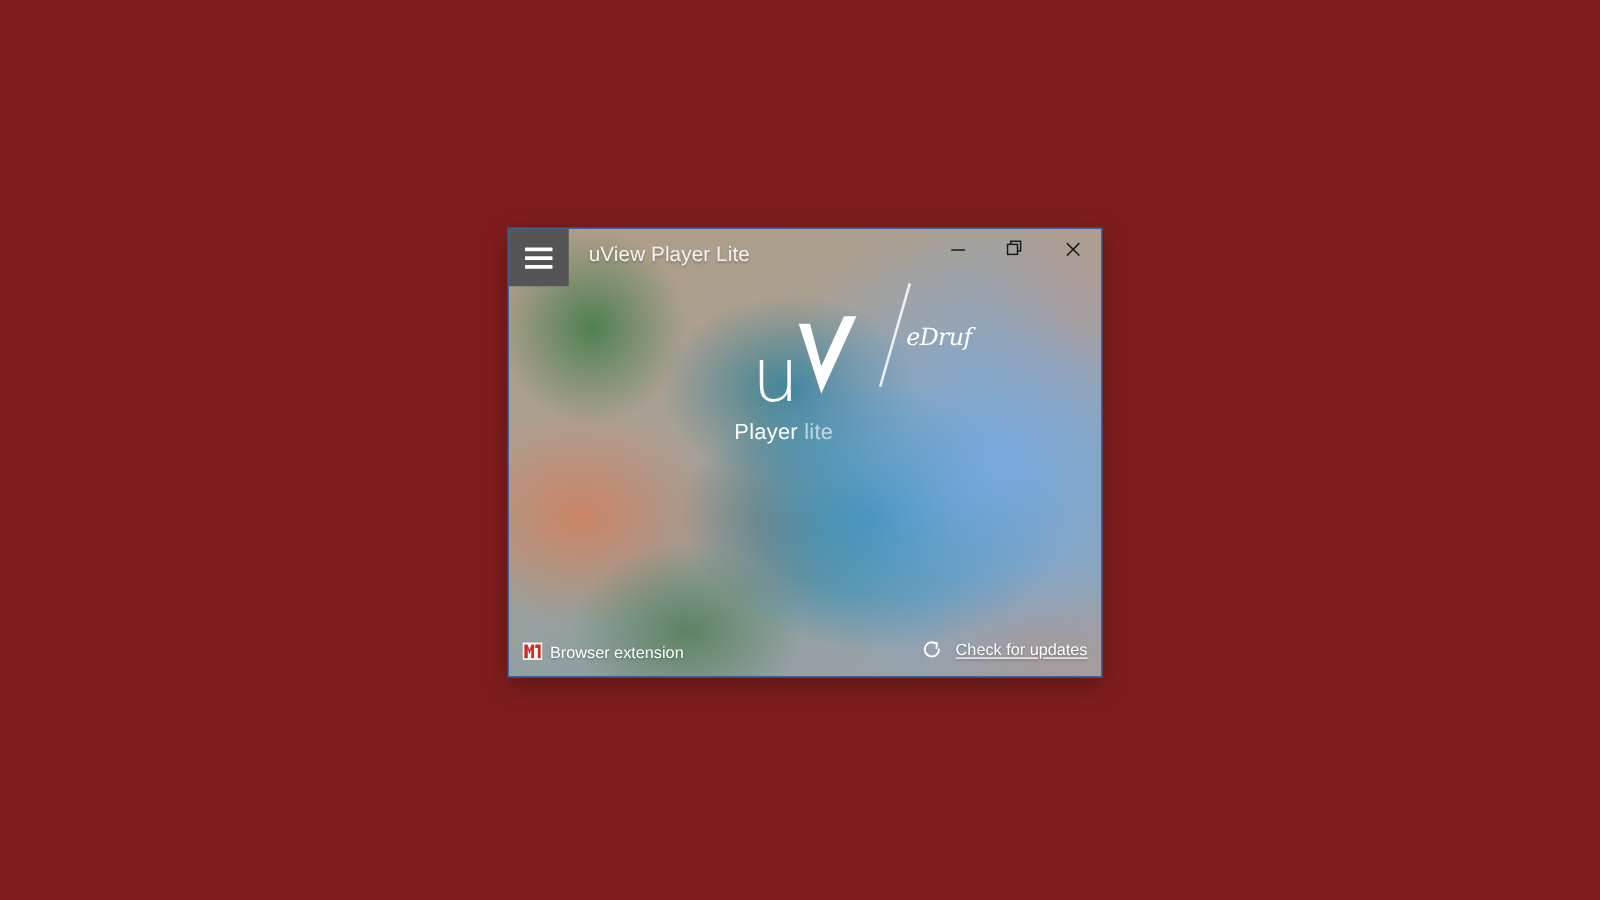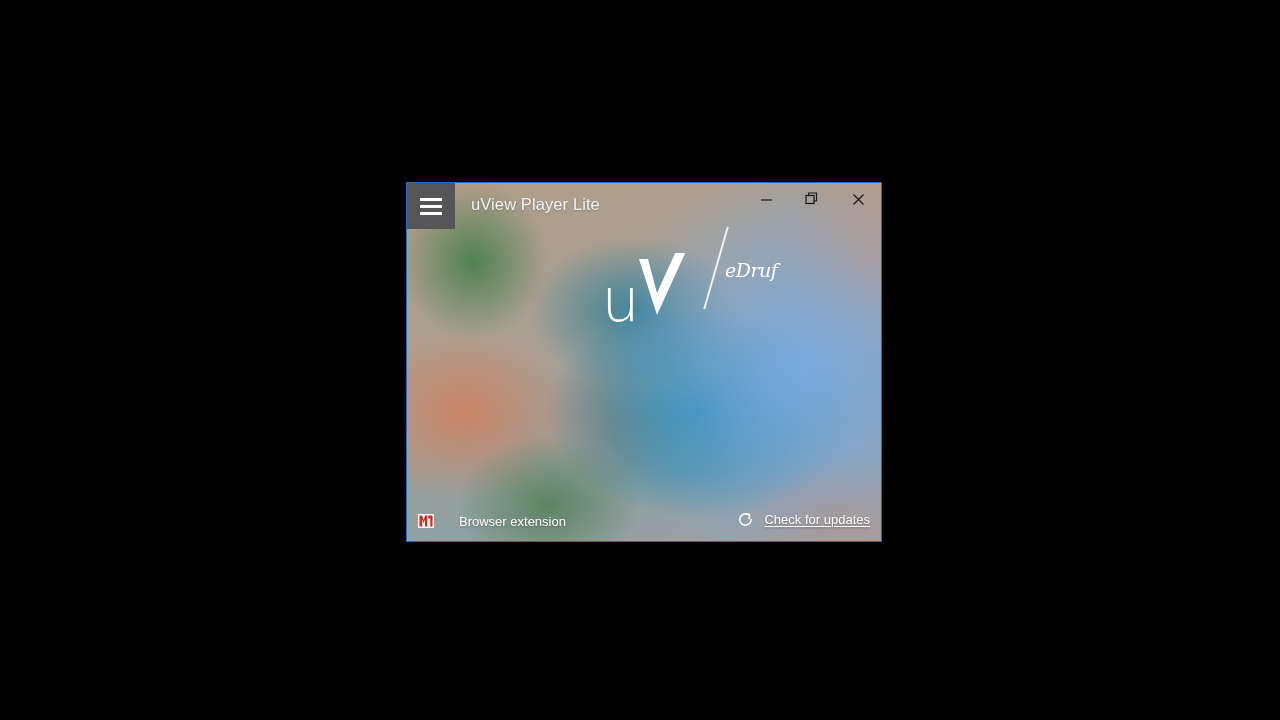--- a/index.html
+++ b/index.html
@@ -8,21 +8,21 @@
     width: 1280px;
     height: 720px;
     overflow: hidden;
     font-family: "Liberation Sans", sans-serif;
   }
 
   #desktop {
     position: relative;
     width: 1280px;
     height: 720px;
-    background: #000000;
+    background: #7f1d1d;
   }
 
   
   #app-window {
     position: absolute;
     left: 406px;
     top: 182px;
     width: 476px;
     height: 360px;
     border: 1px solid #1d6fc0;
@@ -188,21 +188,21 @@
     width: 100%;
     height: 40px;
     display: flex;
     align-items: center;
     padding: 0 11px;
     z-index: 6;
   }
   #ext-link {
     display: flex;
     align-items: center;
-    gap: 25px;
+    gap: 6px;
     cursor: pointer;
   }
   #ext-icon { width: 16px; height: 16px; flex: 0 0 auto; }
   #ext-label {
     font-size: 13px;
     color: #ffffff;
     text-shadow: 0 1px 2px rgba(0,0,0,0.3);
   }
   #updates-link {
     margin-left: auto;
@@ -265,20 +265,24 @@
       <div id="logo-row">
         <span id="logo-u">u</span>
         <span id="logo-check">
           <svg width="52" height="78" viewBox="0 0 52 78">
             <path d="M2 6 L20 62 L50 -4 L40 -4 L20 40 L11 6 Z" fill="#ffffff"></path>
           </svg>
         </span>
         <span id="logo-slash"></span>
         <span id="logo-brand">eDruf</span>
       </div>
+      <div id="logo-sub">
+        <span>Player</span>
+        <span class="lite">lite</span>
+      </div>
     </div>
 
     <div id="footer">
 
       <div id="ext-link">
         <span id="ext-icon">
           <svg width="16" height="16" viewBox="0 0 16 16">
             <rect x="0" y="1" width="16" height="14" fill="#f3f3f3"></rect>
             <polygon points="1.5,2.5 4,2.5 5.6,7 7.2,2.5 9.2,2.5 9.2,13.5 7,13.5 7,6.2 5.6,10.2 4.2,6.2 4.2,13.5 1.5,13.5" fill="#cf2d23"></polygon>
             <polygon points="10.2,2.5 14.5,2.5 14.5,13.5 12.3,13.5 12.3,5.4 10.2,5.4" fill="#cf2d23"></polygon>

